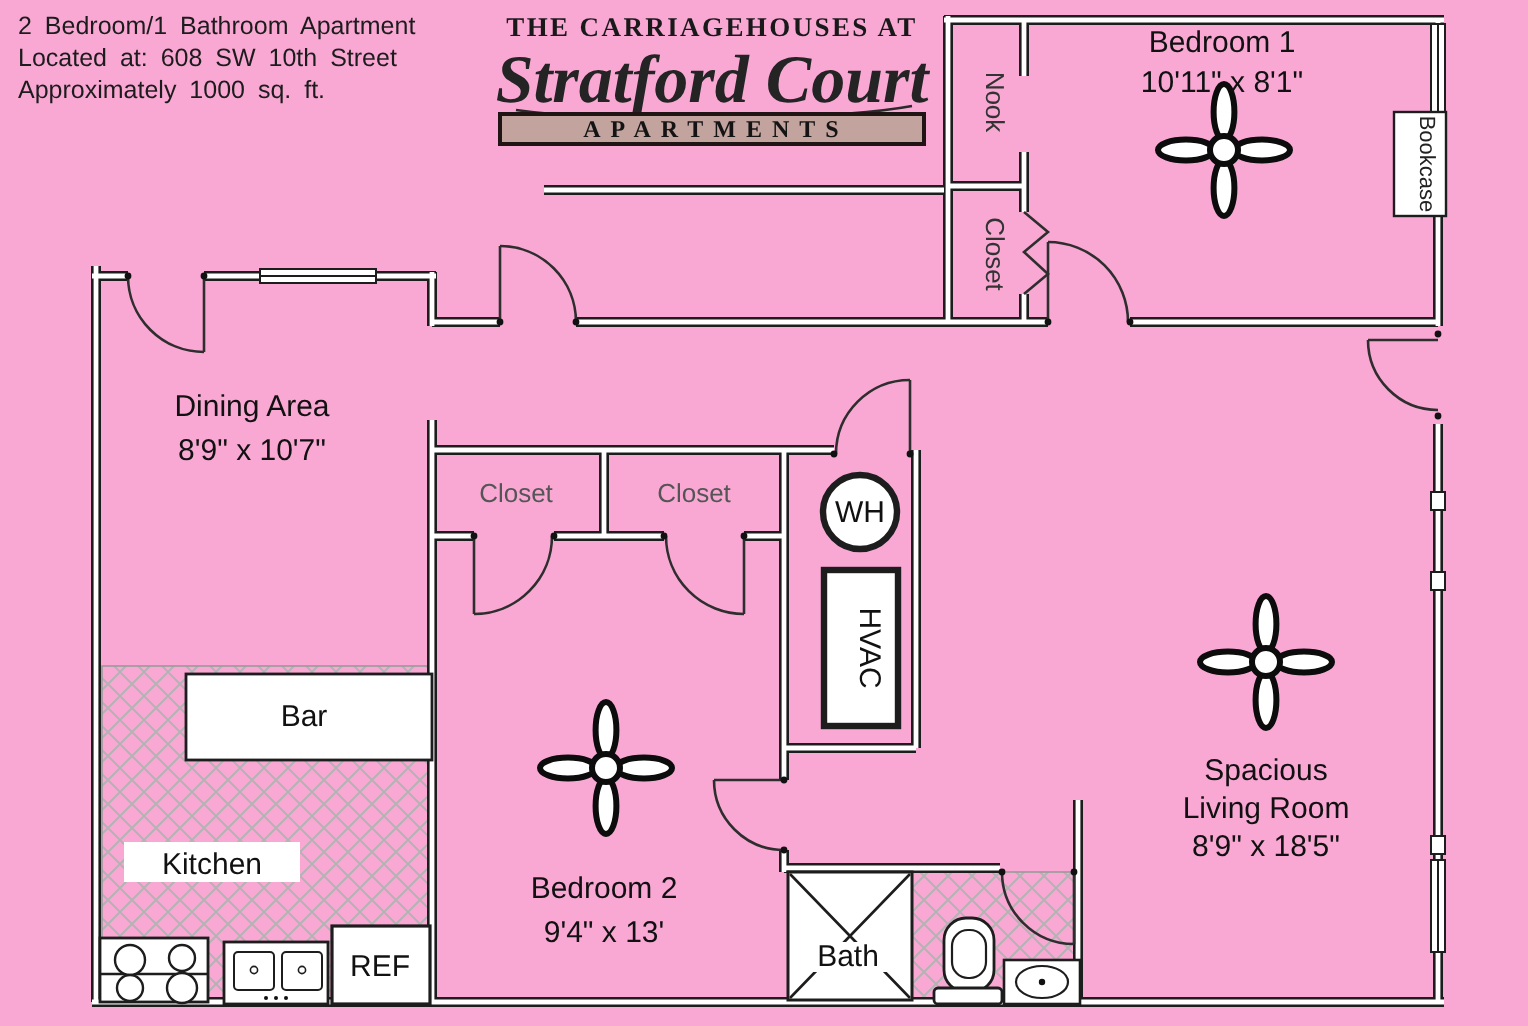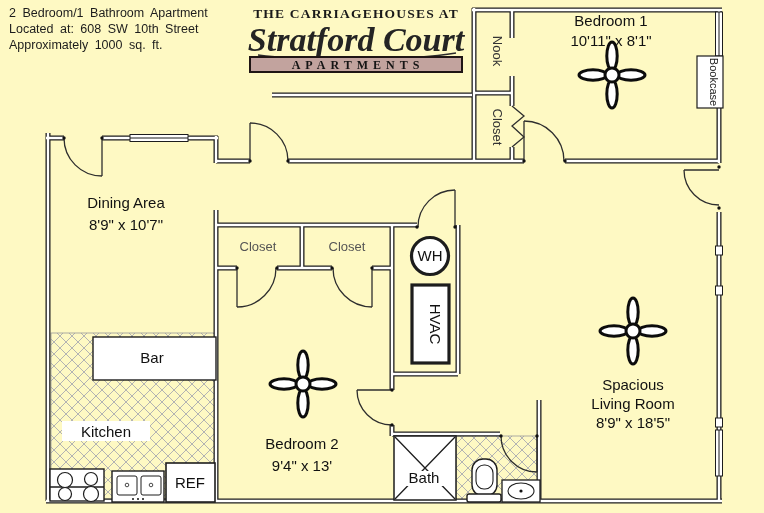--- a/index.html
+++ b/index.html
@@ -1,16 +1,16 @@
 <!DOCTYPE html>
 <html><head>
 <meta charset="utf-8">
 <style>
   html,body{margin:0;padding:0;background:#ffffff;}
-  .stage{position:relative;width:764px;height:513px;background:#fef9c3;overflow:hidden;}
+  .stage{position:relative;width:764px;height:513px;background:#f9a8d4;overflow:hidden;}
   svg text{user-select:none;}
   .hdr{font:12.5px "Liberation Sans",sans-serif;fill:#1c1c1c;word-spacing:3px;}
   .lbl{font:15px "Liberation Sans",sans-serif;fill:#111;text-anchor:middle;}
   .lbl-sm{font:13px "Liberation Sans",sans-serif;fill:#555;text-anchor:middle;}
   .lbl-vert{font:13px "Liberation Sans",sans-serif;fill:#333;text-anchor:middle;}
   .lbl-book{font:11px "Liberation Sans",sans-serif;fill:#222;text-anchor:middle;}
   .logo-top{font:bold 13.5px "Liberation Serif",serif;letter-spacing:1.2px;fill:#191919;text-anchor:middle;}
   .logo-name{font:italic bold 34px "Liberation Serif",serif;fill:#242424;text-anchor:middle;}
   .logo-banner-text{font:bold 12px "Liberation Serif",serif;letter-spacing:5px;fill:#141414;text-anchor:middle;}
   .wall-outer{stroke:#1d1d1d;stroke-width:5;fill:none;stroke-linecap:butt;}

